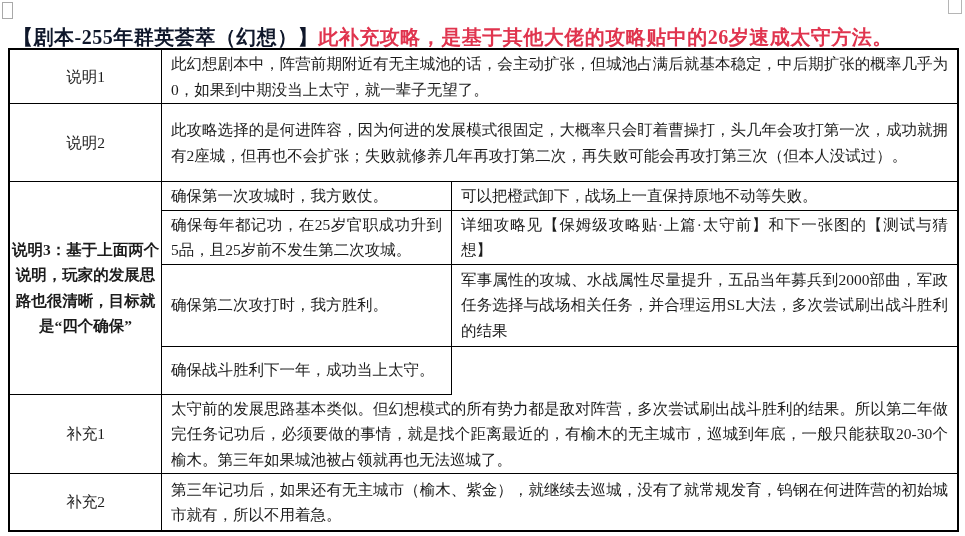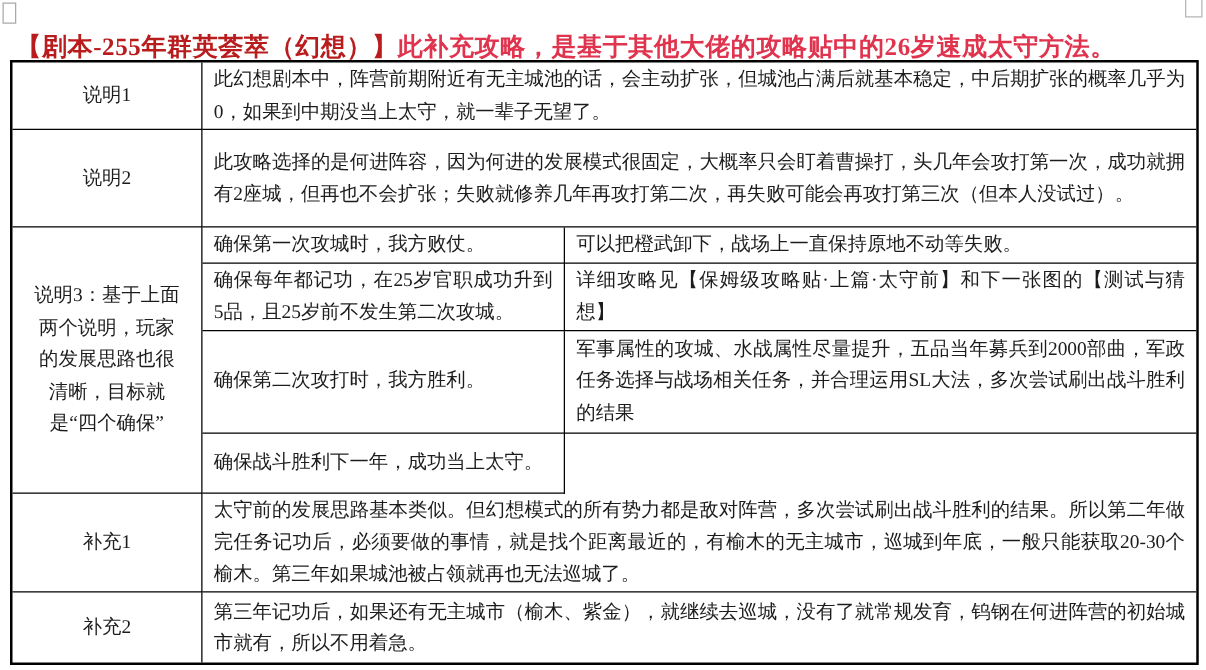--- a/index.html
+++ b/index.html
@@ -10,48 +10,48 @@
   }
   .corner-box{
     position:absolute;background:#ffffff;border:1px solid #a9a9a9;
   }
   .corner-box.tl{left:2px;top:2px;width:9px;height:15px;}
   .corner-box.tr{left:948px;top:-3px;width:12px;height:15px;border-color:#b5b5b5;}
   .doc-title{
     position:absolute;left:13px;top:11px;width:944px;
     font-size:20px;font-weight:bold;letter-spacing:.5px;white-space:nowrap;
   }
-  .doc-title .t-black{color:#b91c1c;}
+  .doc-title .t-black{color:#0f172a;}
   .doc-title .t-red{color:#e0344e;}
   .doc-table{
     position:absolute;left:8px;top:48px;width:947px;
     display:grid;
     grid-template-columns:152px 290px 1fr;
     grid-template-rows:
       minmax(50px,auto) minmax(78px,auto)
       minmax(25px,auto) minmax(52px,auto) minmax(82px,auto) minmax(48px,auto)
       minmax(74px,auto) minmax(56px,auto);
     border:2px solid #000;background:#fff;
   }
   .cell{
     border-right:1px solid #000;border-bottom:1px solid #000;
     display:flex;align-items:center;
     font-size:15.5px;line-height:25.5px;box-sizing:border-box;
   }
   .cell.last-col{border-right:none;}
   .cell.last-row{border-bottom:none;}
-  .cell.label{justify-content:flex-start;text-align:center;padding:2px 16px;}
+  .cell.label{justify-content:flex-start;text-align:center;padding:2px 0;}
   .cell.content{padding:1px 9px;text-align:justify;}
   .cell .txt{width:100%;}
   
   .l1{grid-row:1;grid-column:1;}
   .c1{grid-row:1;grid-column:2/4;}
   .l2{grid-row:2;grid-column:1;}
   .c2{grid-row:2;grid-column:2/4;}
-  .l3{grid-row:3/7;grid-column:1;}
+  .l3{grid-row:3/7;grid-column:1;font-weight:bold;}
   .g1{grid-row:3;grid-column:2;} .d1{grid-row:3;grid-column:3;}
   .g2{grid-row:4;grid-column:2;} .d2{grid-row:4;grid-column:3;justify-content:flex-end;}
   .g3{grid-row:5;grid-column:2;} .d3{grid-row:5;grid-column:3;justify-content:flex-end;}
   .g4{grid-row:6;grid-column:2;} .d4{grid-row:6;grid-column:3;}
   .l4{grid-row:7;grid-column:1;}
   .c4{grid-row:7;grid-column:2/4;}
   .l5{grid-row:8;grid-column:1;}
   .c5{grid-row:8;grid-column:2/4;}
 </style>
 </head>

